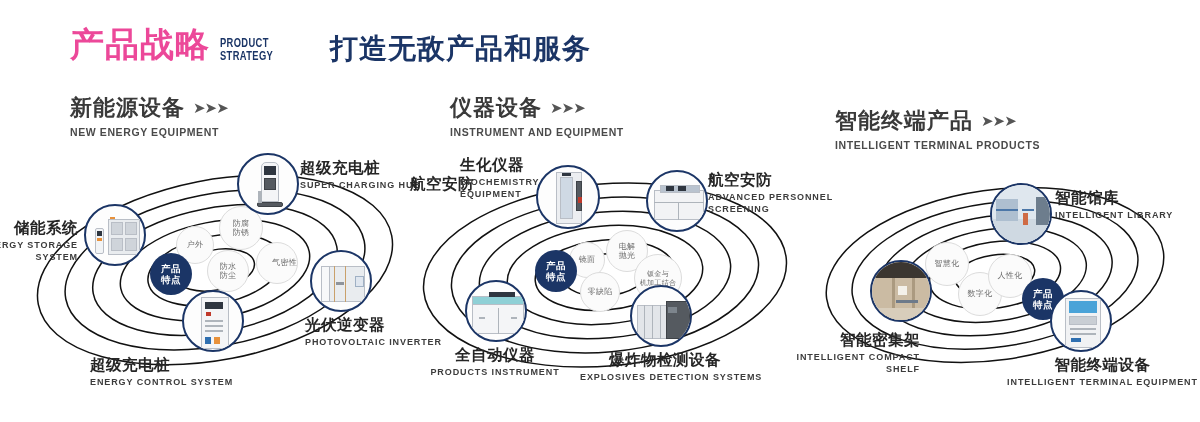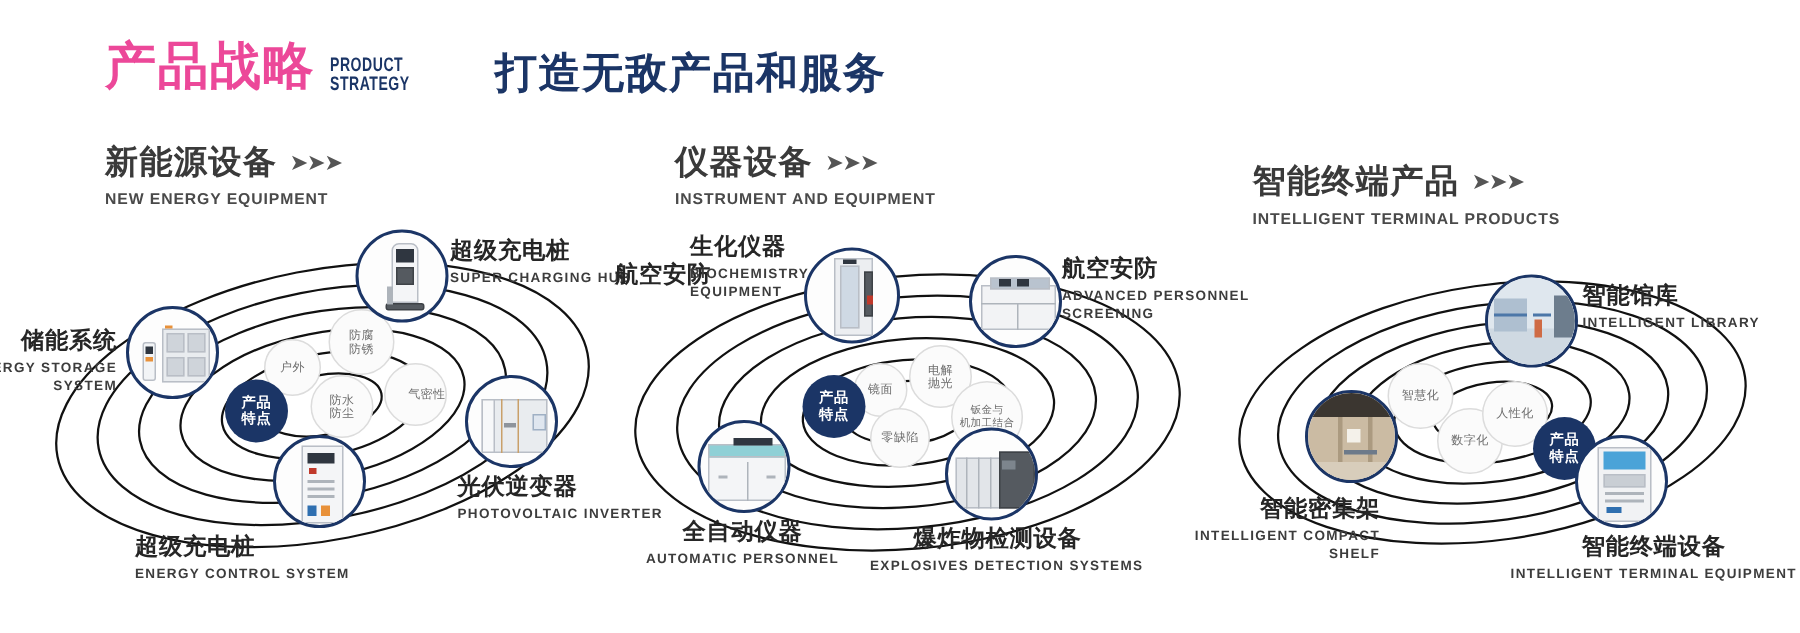--- a/index.html
+++ b/index.html
@@ -293,21 +293,21 @@
         <div class="mach" style="left:5px;top:22px;width:52px;height:30px;background:#f4f5f7;"></div>
         <div class="mach mid" style="left:5px;top:14px;width:52px;height:9px;background:#8fd0d6;"></div>
         <div class="scr" style="left:22px;top:10px;width:26px;height:5px;"></div>
         <div class="ln" style="left:31px;top:26px;width:1px;height:26px;"></div>
         <div class="ln" style="left:12px;top:35px;width:6px;height:2px;"></div>
         <div class="ln" style="left:44px;top:35px;width:6px;height:2px;"></div>
       </div>
     </div>
     <div class="cap c" style="left:15px;top:195px;width:160px;">
       <div class="cn">全自动仪器</div>
-      <div class="en">AUTOMATIC PERSONNEL</div>
+      <div class="en">PRODUCTS INSTRUMENT</div>
     </div>
 
     <div class="node" style="left:230px;top:135px;width:62px;height:62px;">
       <div class="art">
         <div class="mach" style="left:5px;top:18px;width:30px;height:34px;background:#e2e5e9;"></div>
         <div class="mach dark" style="left:34px;top:14px;width:24px;height:38px;"></div>
         <div class="ln" style="left:12px;top:18px;width:1px;height:34px;"></div>
         <div class="ln" style="left:20px;top:18px;width:1px;height:34px;"></div>
         <div class="ln" style="left:28px;top:18px;width:1px;height:34px;"></div>
         <div class="scr blue" style="left:36px;top:20px;width:9px;height:6px;background:#7d858d;"></div>

